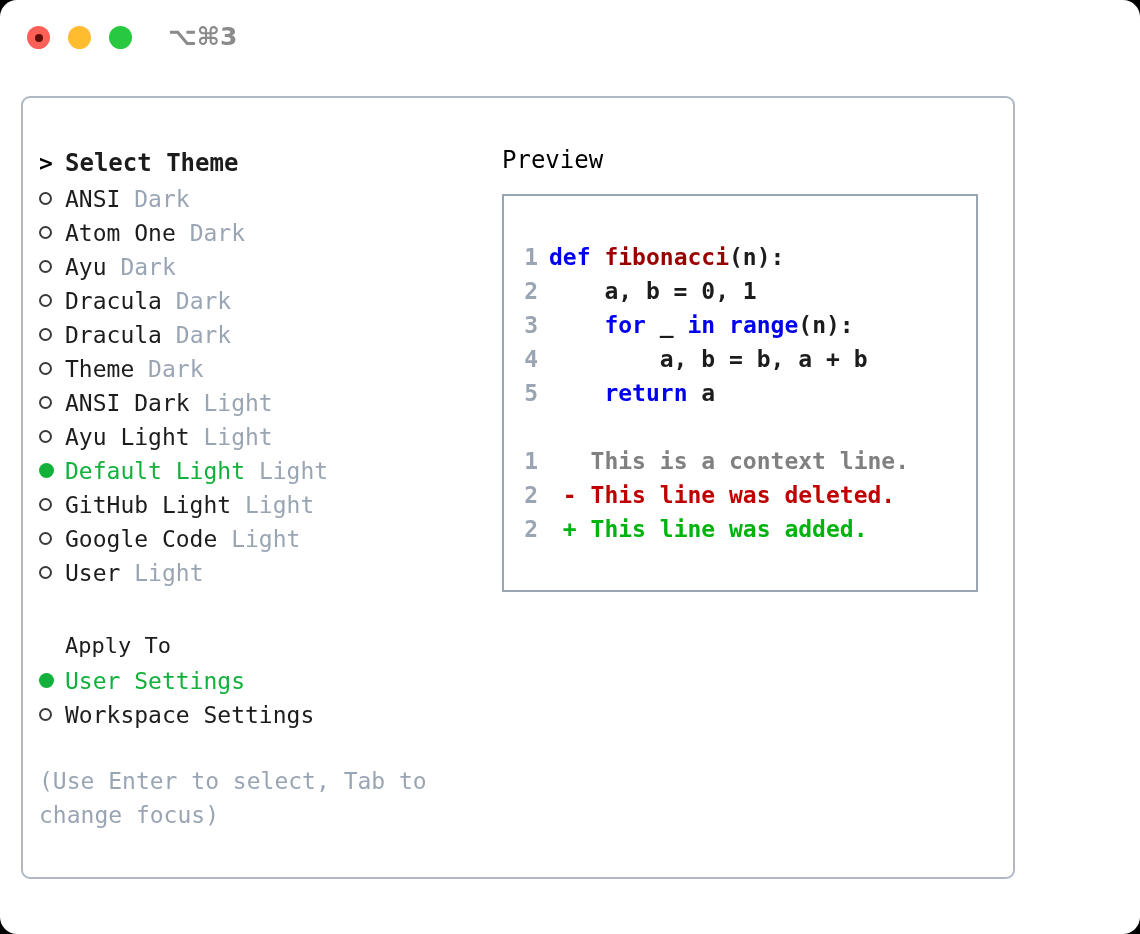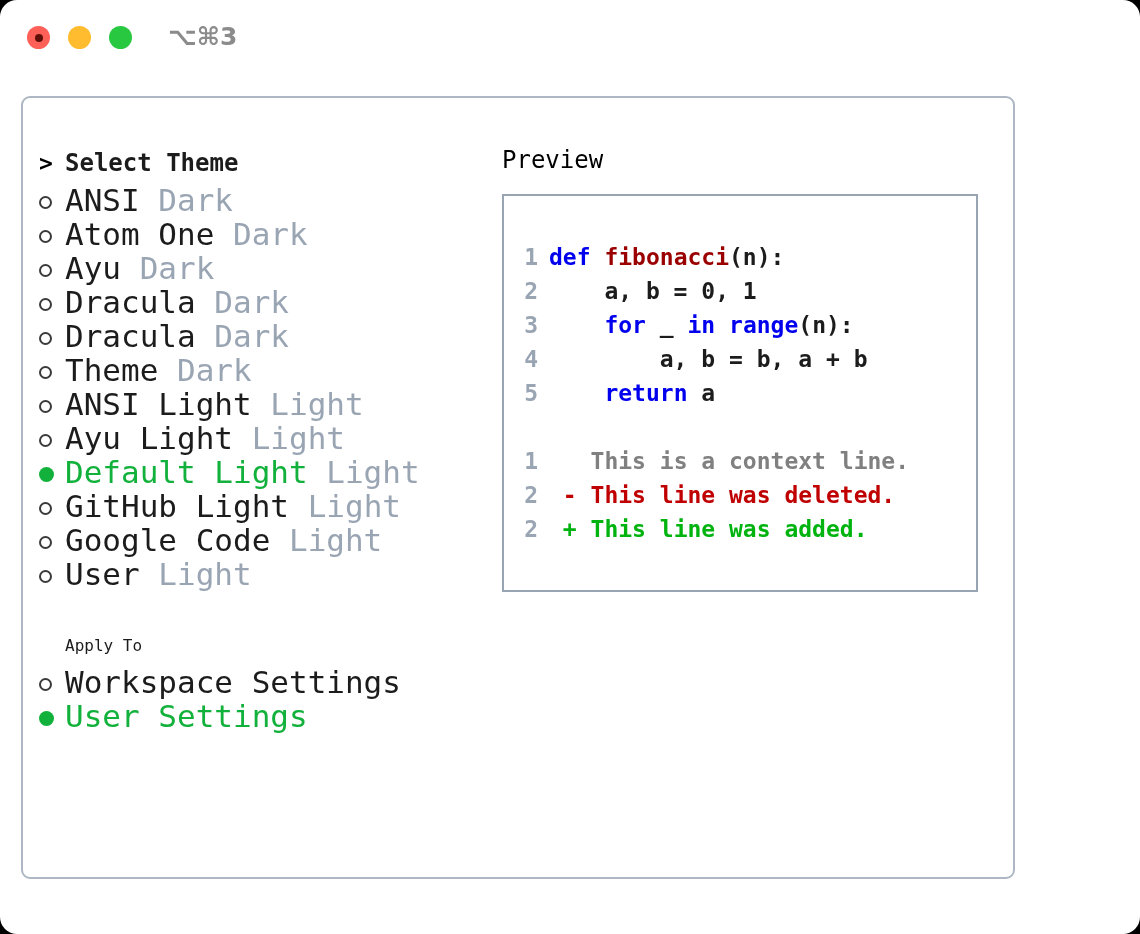--- a/index.html
+++ b/index.html
@@ -83,21 +83,21 @@
   .left-col {
     position: absolute;
     left: 16px; top: 48px;
     width: 470px;
   }
 
   .row {
     display: flex;
     align-items: baseline;
     height: 34px;
-    font-size: 31px;
+    font-size: 23px;
     white-space: pre;
     color: #1c1c1c;
   }
   .marker {
     width: 26px;
     flex: 0 0 26px;
     display: inline-block;
     text-align: left;
     font-size: 23px;
     line-height: 34px;
@@ -134,21 +134,21 @@
     box-sizing: border-box;
     vertical-align: middle;
     position: relative;
     top: -2px;
   }
 
   .section-gap { height: 38px; }
 
   .subheader {
     height: 36px;
-    font-size: 16px;
+    font-size: 22px;
     color: #1c1c1c;
     padding-left: 26px;
     line-height: 36px;
     white-space: pre;
   }
 
   .hint {
     margin-top: 32px;
     font-size: 23px;
     line-height: 34px;
@@ -223,37 +223,39 @@
         <span class="marker">&gt;</span><span class="label">Select Theme</span>
       </div>
 
       <div id="theme-items">
           <div class="row"><span class="marker"><span class="radio-off"></span></span><span class="label">ANSI </span><span class="suffix">Dark</span></div>
           <div class="row"><span class="marker"><span class="radio-off"></span></span><span class="label">Atom One </span><span class="suffix">Dark</span></div>
           <div class="row"><span class="marker"><span class="radio-off"></span></span><span class="label">Ayu </span><span class="suffix">Dark</span></div>
           <div class="row"><span class="marker"><span class="radio-off"></span></span><span class="label">Dracula </span><span class="suffix">Dark</span></div>
           <div class="row"><span class="marker"><span class="radio-off"></span></span><span class="label">Dracula </span><span class="suffix">Dark</span></div>
           <div class="row"><span class="marker"><span class="radio-off"></span></span><span class="label">Theme </span><span class="suffix">Dark</span></div>
-          <div class="row"><span class="marker"><span class="radio-off"></span></span><span class="label">ANSI Light </span><span class="suffix">Light</span></div>
+          <div class="row"><span class="marker"><span class="radio-off"></span></span><span class="label">ANSI Dark </span><span class="suffix">Light</span></div>
           <div class="row"><span class="marker"><span class="radio-off"></span></span><span class="label">Ayu Light </span><span class="suffix">Light</span></div>
           <div class="row selected"><span class="marker"><span class="radio-on"></span></span><span class="label">Default Light </span><span class="suffix">Light</span></div>
           <div class="row"><span class="marker"><span class="radio-off"></span></span><span class="label">GitHub Light </span><span class="suffix">Light</span></div>
           <div class="row"><span class="marker"><span class="radio-off"></span></span><span class="label">Google Code </span><span class="suffix">Light</span></div>
           <div class="row"><span class="marker"><span class="radio-off"></span></span><span class="label">User </span><span class="suffix">Light</span></div>
         </div>
 
       <div class="section-gap"></div>
 
       <div class="subheader">Apply To</div>
 
       <div id="apply-items">
+          <div class="row selected"><span class="marker"><span class="radio-on"></span></span><span class="label">User Settings</span></div>
           <div class="row"><span class="marker"><span class="radio-off"></span></span><span class="label">Workspace Settings</span></div>
-          <div class="row selected"><span class="marker"><span class="radio-on"></span></span><span class="label">User Settings</span></div>
         </div>
 
+      <div class="hint">(Use Enter to select, Tab to
+change focus)</div>
     </div>
 
     <div class="right-col">
       <div class="preview-title">Preview</div>
       <div class="preview-box">
         <div class="code" id="code-block"><div><span class="ln">1</span><span class="tok-kw">def </span><span class="tok-fn">fibonacci</span><span class="tok-pl">(n):</span></div><div><span class="ln">2</span><span class="tok-pl">    a, b = 0, 1</span></div><div><span class="ln">3</span><span class="tok-pl">    </span><span class="tok-kw">for </span><span class="tok-pl">_ </span><span class="tok-kw">in </span><span class="tok-kw">range</span><span class="tok-pl">(n):</span></div><div><span class="ln">4</span><span class="tok-pl">        a, b = b, a + b</span></div><div><span class="ln">5</span><span class="tok-pl">    </span><span class="tok-kw">return </span><span class="tok-pl">a</span></div><span class="blank"></span><div><span class="ln">1</span><span class="tok-ctx">   </span><span class="tok-ctx">This is a context line.</span></div><div><span class="ln">2</span><span class="tok-del"> - </span><span class="tok-del">This line was deleted.</span></div><div><span class="ln">2</span><span class="tok-add"> + </span><span class="tok-add">This line was added.</span></div></div>
       </div>
     </div>
 
   </div>

